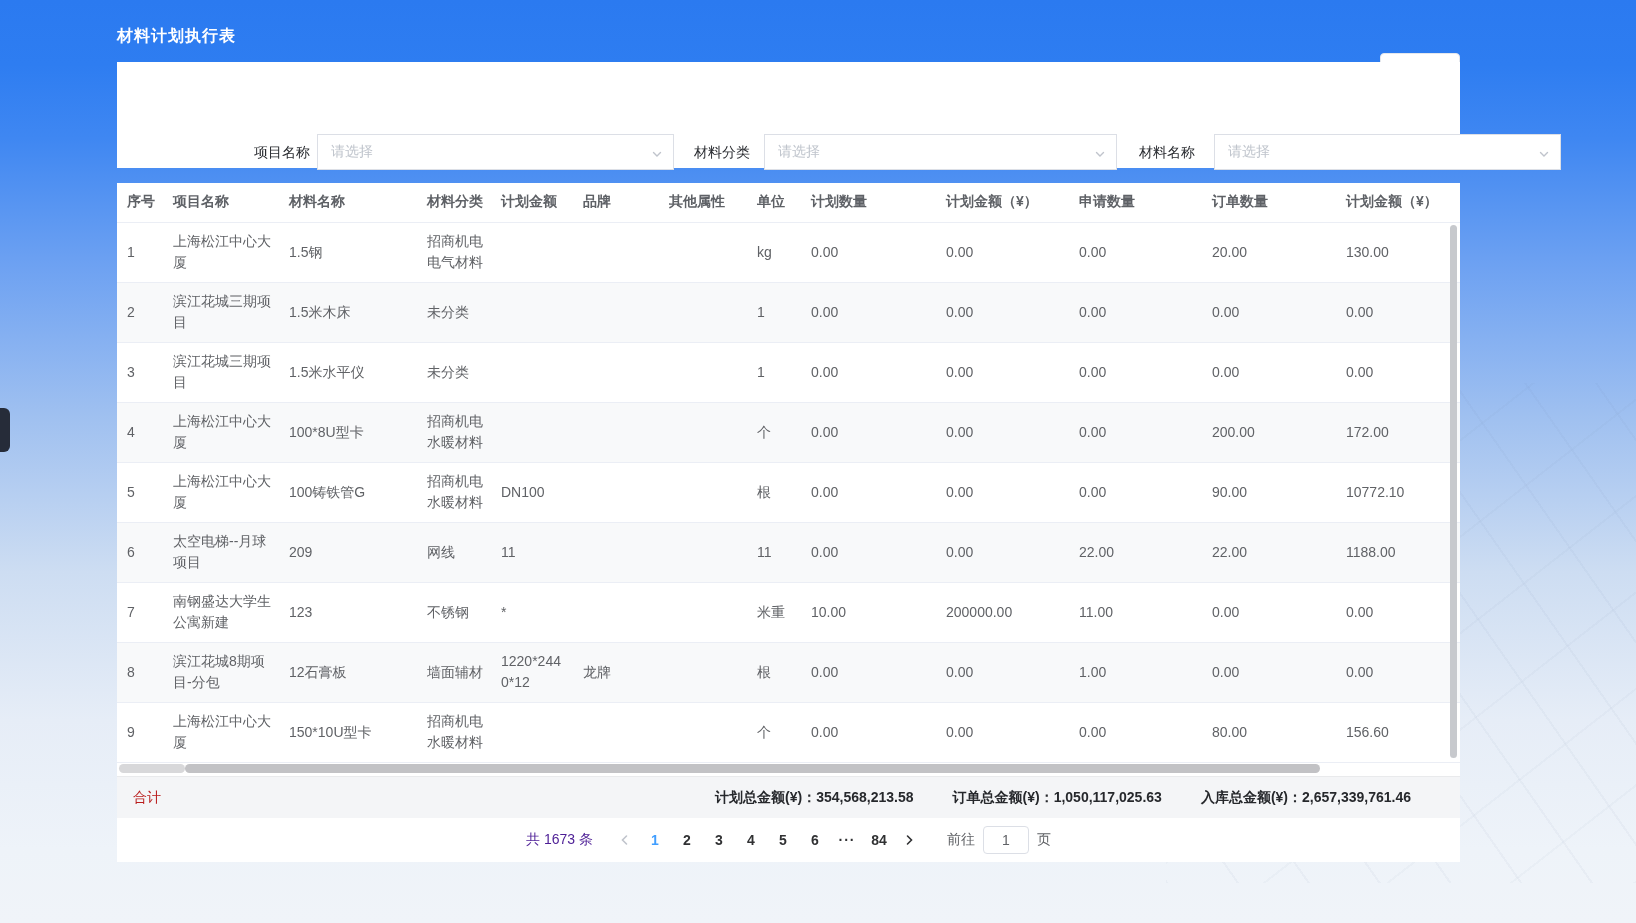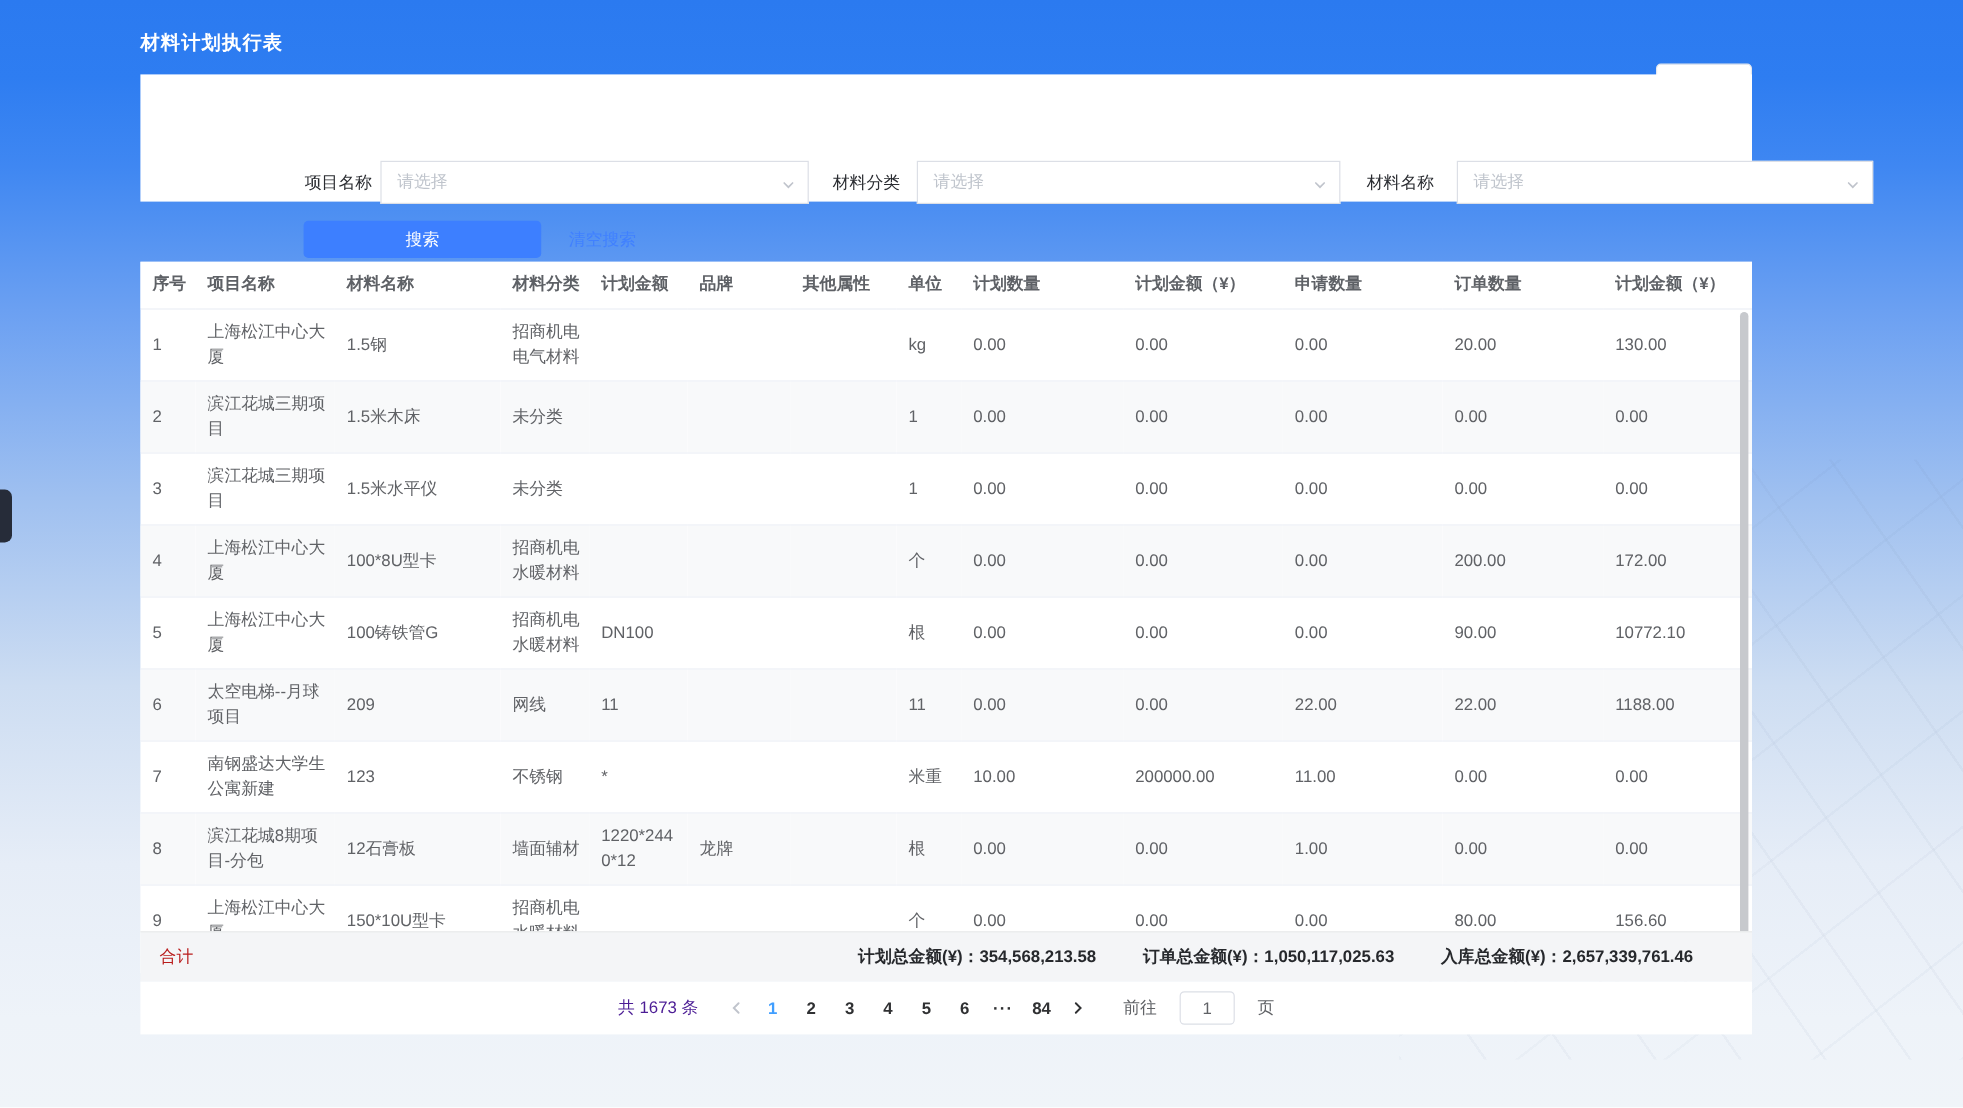--- a/index.html
+++ b/index.html
@@ -26,21 +26,21 @@
     display:flex; align-items:center; padding:0 30px 0 13px; cursor:pointer; }
   .f-select .ph { color:#bfc4cc; }
   .f-select .chev { position:absolute; right:10px; top:12px; }
   .lbl-1 { left:137px; } .sel-1 { left:200px; width:357px; }
   .lbl-2 { left:577px; } .sel-2 { left:647px; width:353px; }
   .lbl-3 { left:1022px;} .sel-3 { left:1097px; width:347px; }
   .search-btn { position:absolute; left:136px; top:122px; width:198px; height:31px; background:#3d7fff; border:none; border-radius:4px;
     color:#fff; font-size:14px; font-weight:500; cursor:pointer; font-family:inherit; }
   .clear-link { position:absolute; left:357px; top:122px; height:31px; line-height:31px; color:#4080ff; cursor:pointer; }
   
-  .table-card { position:absolute; left:117px; top:183px; width:1343px; height:593px; background:#ffffff; overflow:hidden;margin-top:35px; }
+  .table-card { position:absolute; left:117px; top:183px; width:1343px; height:593px; background:#ffffff; overflow:hidden; }
   table { width:1343px; border-collapse:collapse; table-layout:fixed; }
   th { height:39px; text-align:left; font-size:14px; font-weight:bold; color:#5e6166; padding:0 8px 0 10px;
     border-bottom:1px solid #ebeef5; background:#fff; white-space:nowrap; overflow:hidden; }
   td { height:60px; padding:4px 8px 4px 10px; font-size:14px; color:#606266; line-height:21px;
     border-bottom:1px solid #ebeef5; vertical-align:middle; word-break:break-all; overflow:hidden; }
   tbody tr:nth-child(even) { background:#f8f9fa; }
   .v-scrollbar { position:absolute; right:3px; top:42px; width:7px; height:533px; background:#c7c9cd; border-radius:4px; }
   .h-scrollbar-thumb { position:absolute; left:68px; top:581px; width:1135px; height:9px; background:#c2c2c5; border-radius:5px; }
   .h-scrollbar-left { position:absolute; left:2px; top:581px; width:66px; height:9px; background:#d8d8da; border-radius:5px; }
   
@@ -51,21 +51,21 @@
   .summary-item { color:#26282c; font-weight:600; white-space:nowrap; }
   
   .pagination-row { position:absolute; left:117px; top:818px; width:1343px; height:44px; background:#ffffff;
     display:flex; align-items:center; justify-content:center; }
   .pg-total { color:#4c1d95; margin-right:18px; }
   .pg-arrow { width:28px; height:28px; display:flex; align-items:center; justify-content:center; cursor:pointer; }
   .pg-pages { display:flex; align-items:center; }
   .pg-page { min-width:32px; height:28px; line-height:28px; text-align:center; font-weight:600; color:#303133; cursor:pointer; }
   .pg-page.active { color:#409eff; }
   .pg-page.ellipsis { letter-spacing:1px; color:#303133; }
-  .pg-goto { display:flex; align-items:center; margin-left:24px; gap:19px; color:#606266; }
+  .pg-goto { display:flex; align-items:center; margin-left:24px; gap:8px; color:#606266; }
   .pg-goto input { width:46px; height:28px; border:1px solid #dcdfe6; border-radius:4px; text-align:center; font-size:14px;
     color:#606266; font-family:inherit; outline:none; }
   
   .side-handle { position:absolute; left:0; top:408px; width:10px; height:44px; background:#262c39; border-radius:0 6px 6px 0; cursor:pointer; }
 </style>
 </head>
 <body>
 
 <div class="page">
   <div class="watermark"></div>

